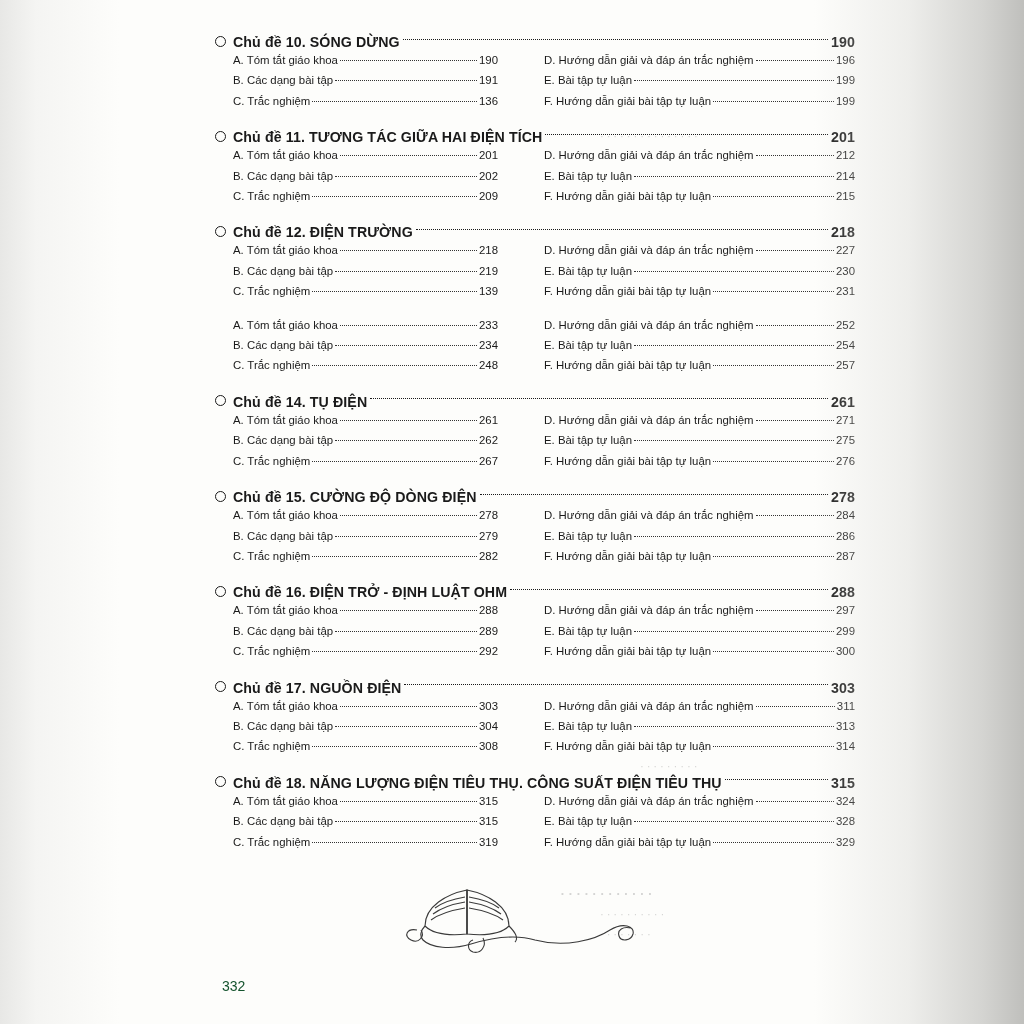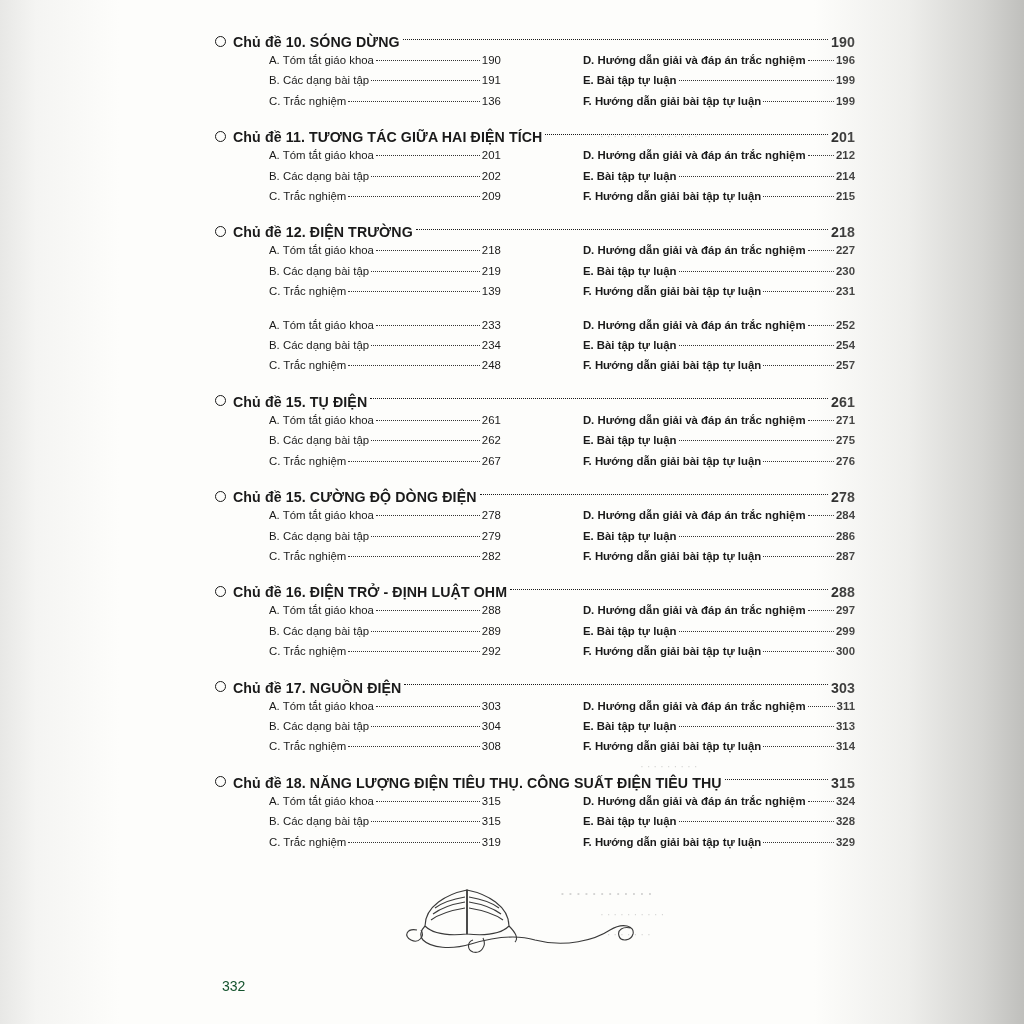--- a/index.html
+++ b/index.html
@@ -87,24 +87,23 @@
     font-size: 14.2px;
   }
   .cols {
     display: flex;
     margin-top: 5px;
     padding-left: 18px;
   }
   .col {
     width: 50%;
     box-sizing: border-box;
-    margin-left: 36px;
   }
   .col.left { padding-right: 46px; }
-  .col.right { padding-right: 0px; font-weight: bold; }
+  .col.right { padding-right: 0px; }
   .entry {
     display: flex;
     align-items: baseline;
     font-size: 11.4px;
     line-height: 1.0;
     margin-bottom: 9px;
     white-space: nowrap;
   }
   .entry-label { flex: 0 0 auto; }
   .entry-dots {
@@ -328,21 +327,21 @@
             <span class="entry-dots"></span>
             <span class="entry-page">257</span>
           </div>
         </div>
       </div>
     </div>
 
     <div class="topic">
       <div class="topic-head">
         <span class="bullet"></span>
-        <span class="topic-title">Chủ đề 15. TỤ ĐIỆN</span>
+        <span class="topic-title">Chủ đề 14. TỤ ĐIỆN</span>
         <span class="dots"></span>
         <span class="topic-page">261</span>
       </div>
       <div class="cols">
         <div class="col left">
           <div class="entry">
             <span class="entry-label">A. Tóm tắt giáo khoa</span>
             <span class="entry-dots"></span>
             <span class="entry-page">261</span>
           </div>

